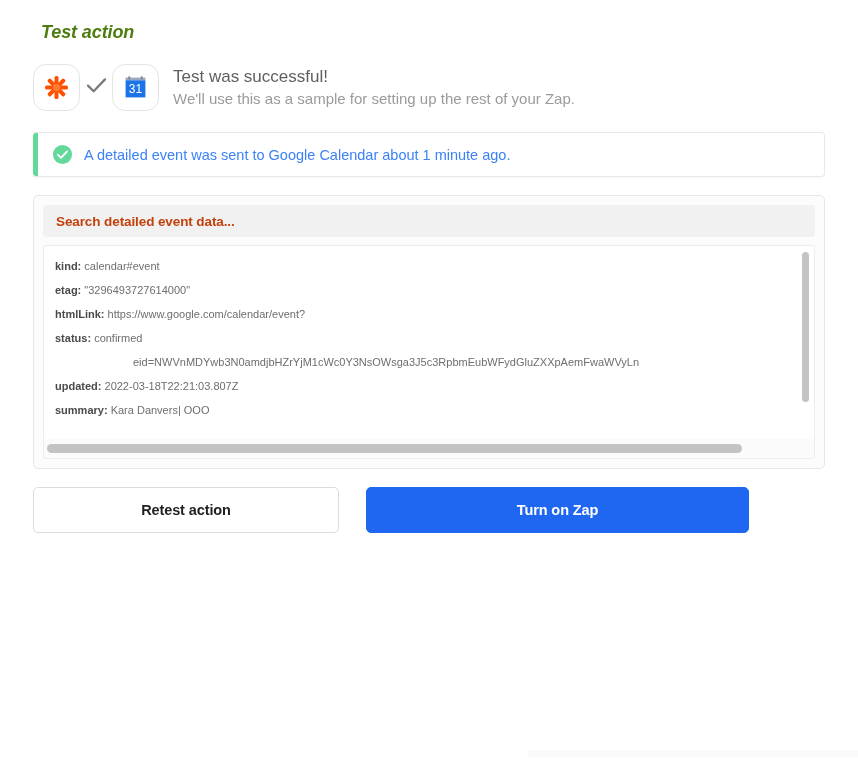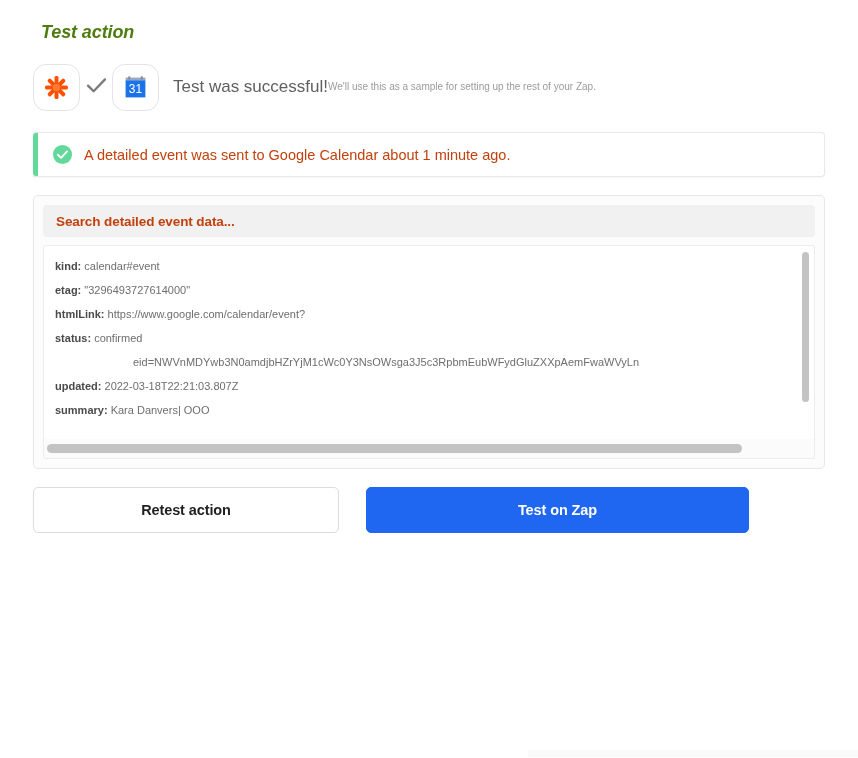--- a/index.html
+++ b/index.html
@@ -61,30 +61,30 @@
   .check-sep {
     width: 32px;
     display: flex;
     align-items: center;
     justify-content: center;
     flex: none;
   }
   .app-text {
     margin-left: 14px;
     display: flex;
-    flex-direction: row;
+    flex-direction: column;
     justify-content: center;
   }
   .app-head {
     font-size: 17px;
     color: #5f5f5f;
     line-height: 22px;
   }
   .app-sub {
-    font-size: 10px;
+    font-size: 15px;
     color: #9b9b9b;
     line-height: 18px;
     margin-top: 2px;
   }
 
   
   .banner {
     position: relative;
     margin-top: 18px;
     height: 45px;
@@ -108,21 +108,21 @@
   }
   .banner-icon {
     margin-left: 19px;
     flex: none;
     display: flex;
     align-items: center;
   }
   .banner-text {
     margin-left: 11px;
     font-size: 14.5px;
-    color: #c2410c;
+    color: #3b82f6;
     line-height: 20px;
   }
 
   
   .data-card {
     margin-top: 18px;
     height: 274px;
     border: 1px solid #e7e7e7;
     border-radius: 5px;
     background: #fcfcfc;
@@ -388,21 +388,21 @@
       </div>
     </div>
 
     <div class="hscroll-strip">
       <div class="hscroll-thumb"></div>
     </div>
   </div>
 
   <div class="footer">
     <div class="btn btn-secondary">Retest action</div>
-    <div class="btn btn-primary">Test on Zap</div>
+    <div class="btn btn-primary">Turn on Zap</div>
   </div>
 
   <div class="cutoff">
     <div class="cutoff-shade"></div>
     <div class="cutoff-chip"></div>
     <div class="cutoff-bar"></div>
     <div class="cutoff-chip2"></div>
     <div class="cutoff-dark"></div>
   </div>
 

